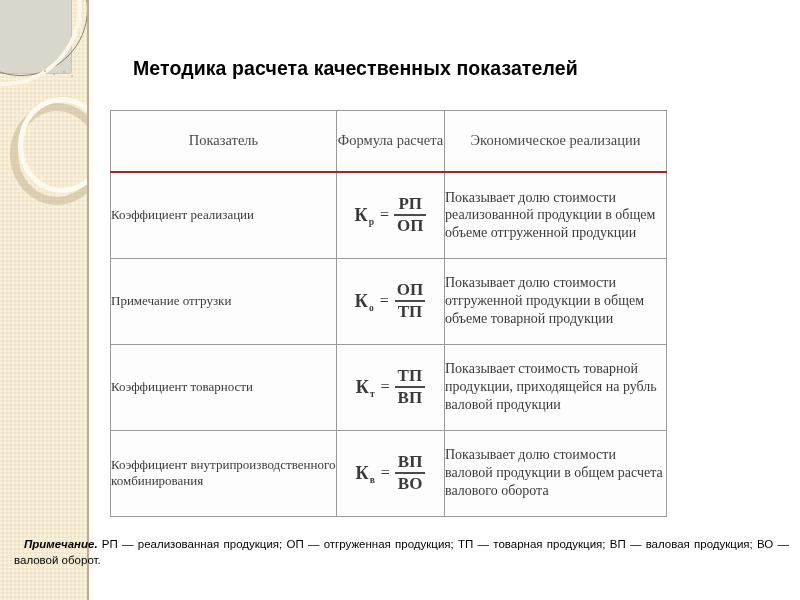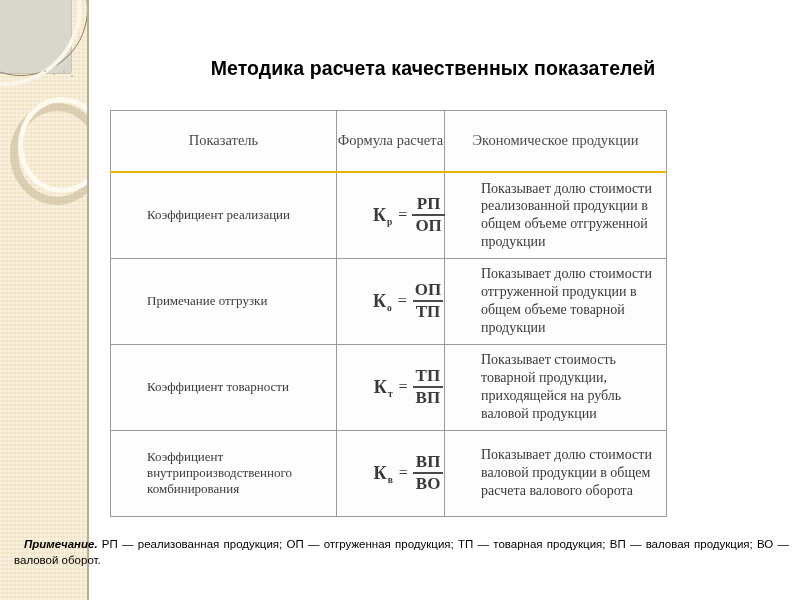--- a/index.html
+++ b/index.html
@@ -97,21 +97,20 @@
   #page-title {
     position: absolute;
     left: 133px;
     top: 44px;
     width: 600px;
     font-size: 19.5px;
     font-weight: bold;
     color: #000000;
     letter-spacing: .1px;
     white-space: nowrap;
-    text-align: center;
   }
 
   
   #ratio-table {
     position: absolute;
     left: 110px;
     top: 110px;
     width: 556px;
     border-collapse: collapse;
     table-layout: fixed;
@@ -128,25 +127,25 @@
     vertical-align: middle;
     color: #3a3a3a;
   }
   #ratio-table thead th {
     height: 60px;
     font-weight: normal;
     font-size: 14.5px;
     line-height: 1.32;
     text-align: center;
     color: #4a4a4a;
-    border-bottom: 2px solid #eab308;
+    border-bottom: 2px solid #b91c1c;
     background: #fdfdfd;
   }
   #ratio-table tbody tr { height: 86px; }
-  #ratio-table tbody td { background: #fdfdfd; padding-left: 36px; }
+  #ratio-table tbody td { background: #fdfdfd; }
 
   .cell-name {
     padding: 4px 8px 4px 10px;
     font-size: 13px;
     line-height: 1.30;
     text-align: left;
   }
   .cell-name.multi { line-height: 1.24; }
 
   .cell-desc {
@@ -234,21 +233,21 @@
 <table id="ratio-table">
   <colgroup>
     <col class="c1">
       <col class="c2">
       <col class="c3">
   </colgroup>
   <thead>
     <tr>
       <th>Показатель</th>
       <th>Формула расчета</th>
-      <th>Экономическое продукции</th>
+      <th>Экономическое реализации</th>
     </tr>
   </thead>
   <tbody>
     <tr>
       <td class="cell-name">Коэффициент реализации</td>
       <td class="cell-formula">
         <span class="formula">
           <span class="kvar"><span>К</span><sub>р</sub></span>
           <span class="eq">=</span>
           <span class="frac">

